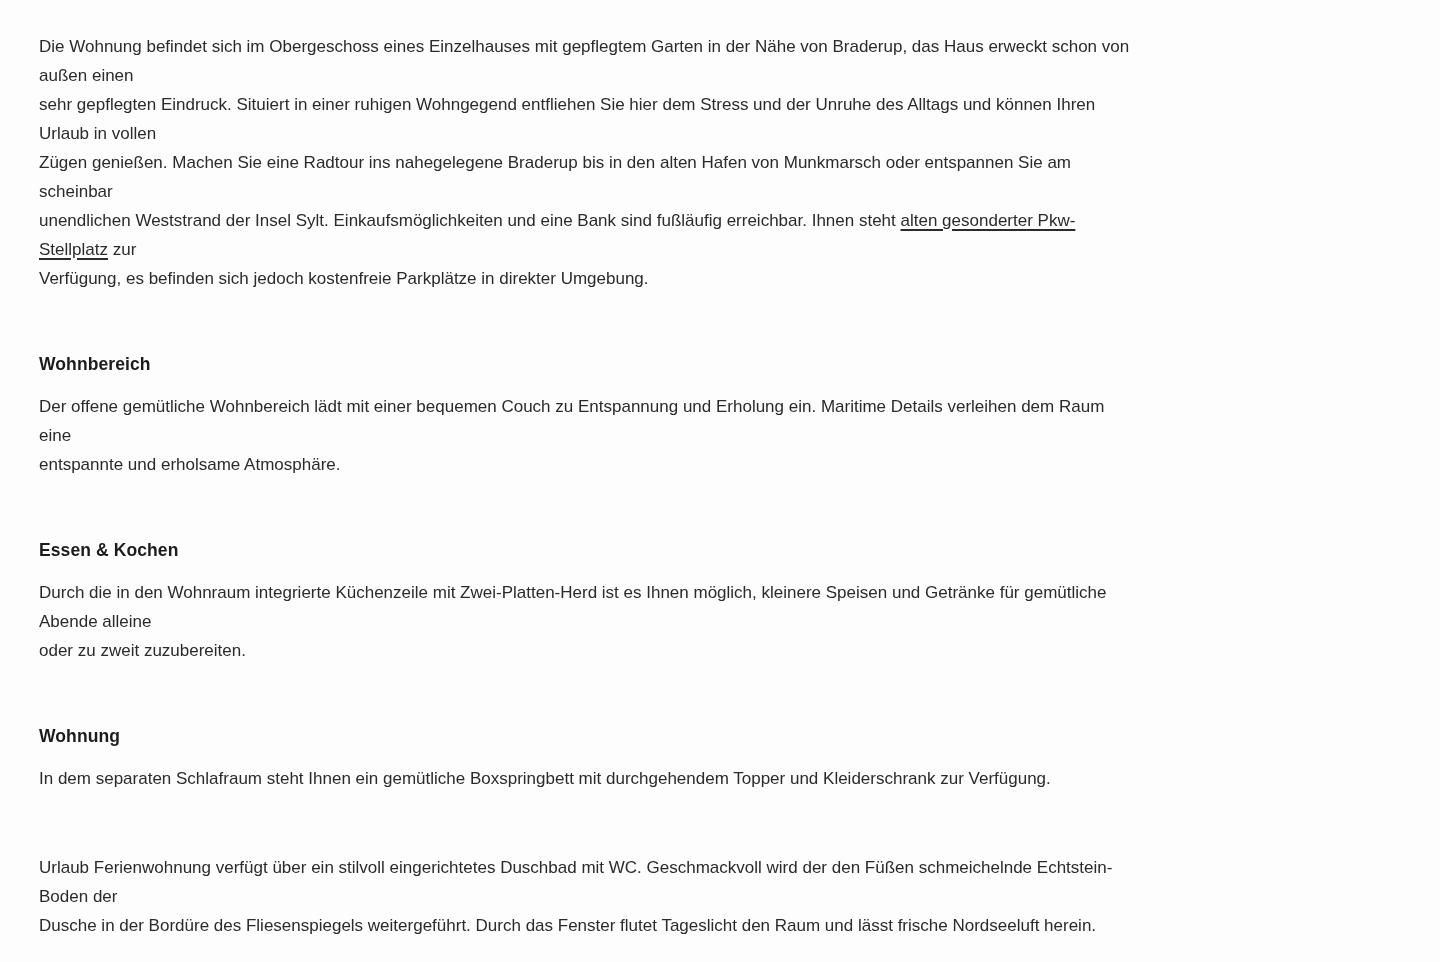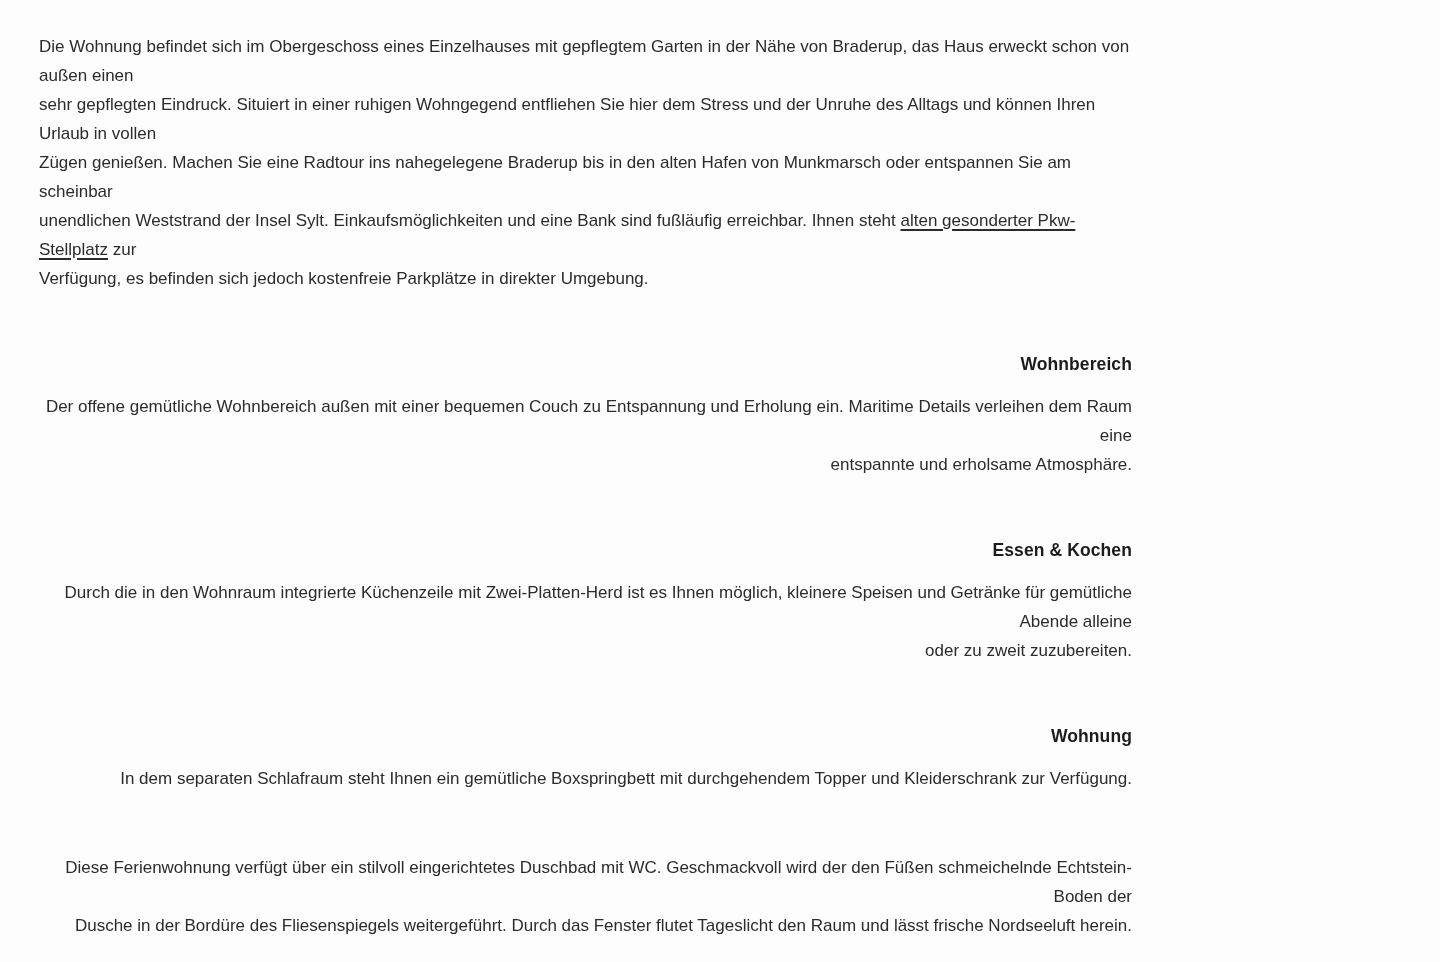--- a/index.html
+++ b/index.html
@@ -27,21 +27,20 @@
     white-space: pre-line;
     color: #2b2b2b;
   }
   .underlined {
     text-decoration: underline;
     text-underline-offset: 3px;
     text-decoration-thickness: 1.5px;
   }
   .sec {
     margin-top: 60px;
-    text-align: right;
   }
   .heading {
     margin: 0 0 16px 0;
     font-size: 17.5px;
     line-height: 23px;
     font-weight: 700;
     color: #1c1c1c;
     letter-spacing: 0.1px;
   }
 </style>
@@ -51,36 +50,36 @@
 <main>
 
   <p class="para"><span>Die Wohnung befindet sich im Obergeschoss eines Einzelhauses mit gepflegtem Garten in der Nähe von Braderup, das Haus erweckt schon von außen einen
 sehr gepflegten Eindruck. Situiert in einer ruhigen Wohngegend entfliehen Sie hier dem Stress und der Unruhe des Alltags und können Ihren Urlaub in vollen
 Zügen genießen. Machen Sie eine Radtour ins nahegelegene Braderup bis in den alten Hafen von Munkmarsch oder entspannen Sie am scheinbar
 unendlichen Weststrand der Insel Sylt. Einkaufsmöglichkeiten und eine Bank sind fußläufig erreichbar. Ihnen steht </span><span class="underlined">alten gesonderter Pkw-Stellplatz</span><span> zur
 Verfügung, es befinden sich jedoch kostenfreie Parkplätze in direkter Umgebung.</span></p>
 
   <section class="sec">
     <h2 class="heading">Wohnbereich</h2>
-    <p class="para">Der offene gemütliche Wohnbereich außen mit einer bequemen Couch zu Entspannung und Erholung ein. Maritime Details verleihen dem Raum eine
+    <p class="para">Der offene gemütliche Wohnbereich lädt mit einer bequemen Couch zu Entspannung und Erholung ein. Maritime Details verleihen dem Raum eine
 entspannte und erholsame Atmosphäre.</p>
   </section>
 
   <section class="sec">
     <h2 class="heading">Essen &amp; Kochen</h2>
     <p class="para">Durch die in den Wohnraum integrierte Küchenzeile mit Zwei-Platten-Herd ist es Ihnen möglich, kleinere Speisen und Getränke für gemütliche Abende alleine
 oder zu zweit zuzubereiten.</p>
   </section>
 
   <section class="sec">
     <h2 class="heading">Wohnung</h2>
     <p class="para">In dem separaten Schlafraum steht Ihnen ein gemütliche Boxspringbett mit durchgehendem Topper und Kleiderschrank zur Verfügung.</p>
   </section>
 
   <section class="sec">
-    <p class="para">Diese Ferienwohnung verfügt über ein stilvoll eingerichtetes Duschbad mit WC. Geschmackvoll wird der den Füßen schmeichelnde Echtstein-Boden der
+    <p class="para">Urlaub Ferienwohnung verfügt über ein stilvoll eingerichtetes Duschbad mit WC. Geschmackvoll wird der den Füßen schmeichelnde Echtstein-Boden der
 Dusche in der Bordüre des Fliesenspiegels weitergeführt. Durch das Fenster flutet Tageslicht den Raum und lässt frische Nordseeluft herein.</p>
   </section>
 
   <section class="sec">
   </section>
 
 </main>
 
 </body></html>

